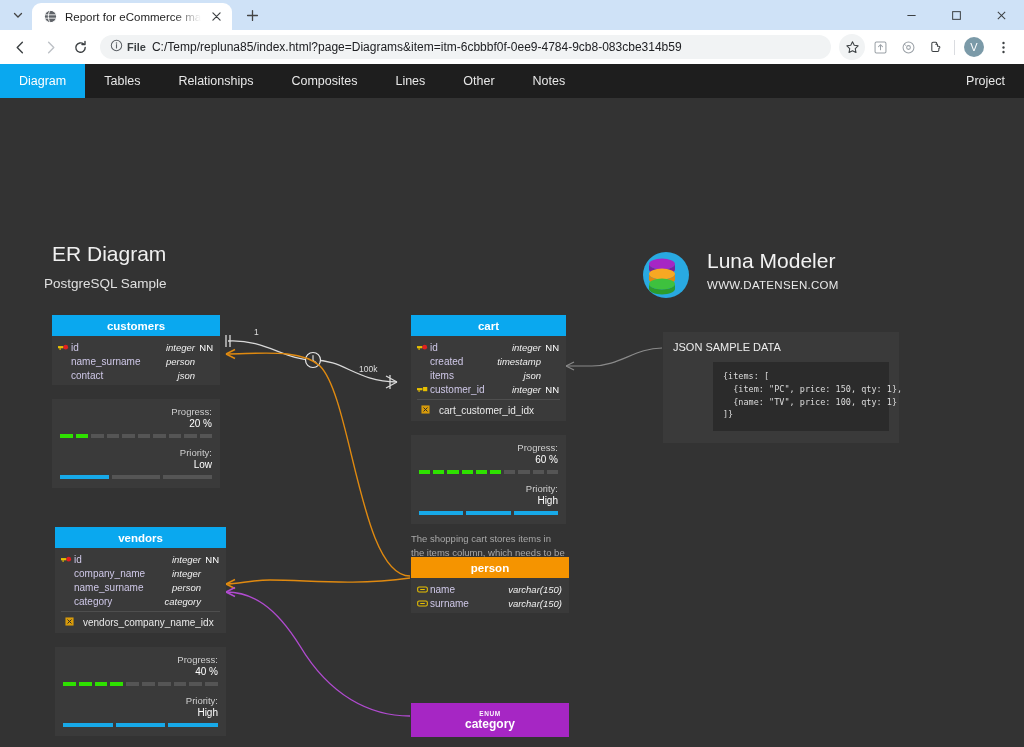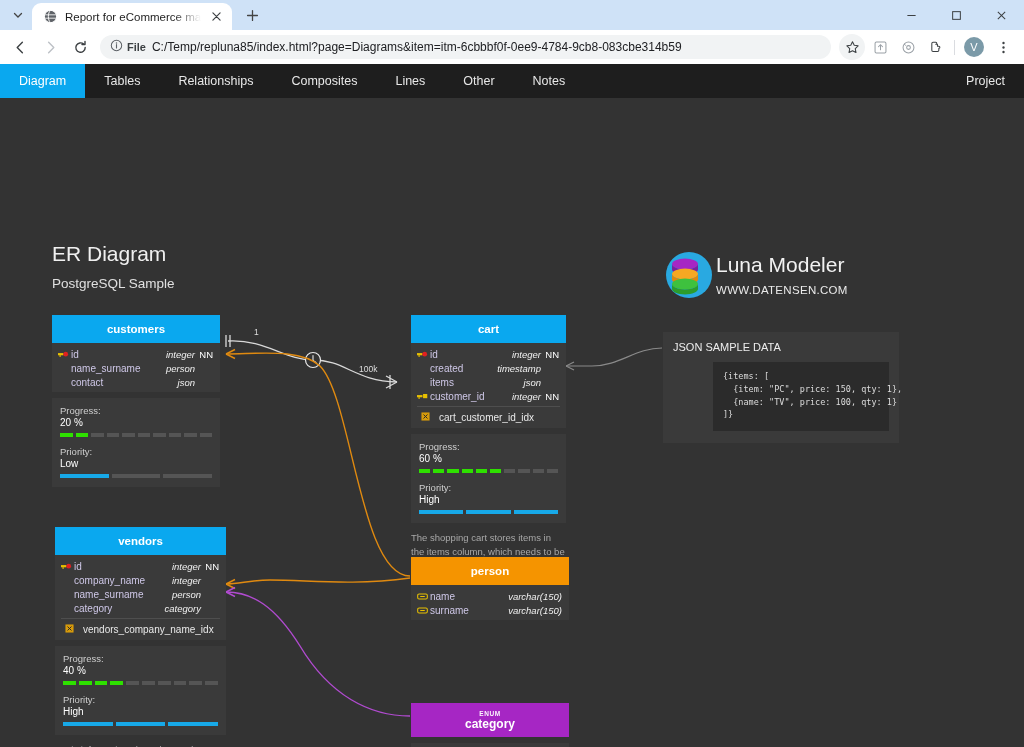--- a/index.html
+++ b/index.html
@@ -79,53 +79,53 @@
     display: flex; align-items: center; padding: 0 19px; font-size: 12.5px;
     color: #e8e8e8; cursor: pointer;
   }
   .appnav-item.active { background: #0aa8ef; color: #ffffff; }
   .appnav-spacer { flex: 1; }
 
   
   .canvas { position: relative; width: 1024px; height: 683px; background: #333333; overflow: hidden; }
 
   .page-title { position: absolute; left: 52px; top: 144px; font-size: 21px; color: #f0f0f0; font-weight: 400; }
-  .page-subtitle { position: absolute; left: 52px; top: 178px; font-size: 13.5px; color: #e0e0e0; }
-
-  
-  .brand { position: absolute; left: 664px; top: 152px; display: flex; align-items: center; gap: 2px; }
+  .page-subtitle { position: absolute; left: 44px; top: 178px; font-size: 13.5px; color: #e0e0e0; }
+
+  
+  .brand { position: absolute; left: 641px; top: 152px; display: flex; align-items: flex-start; gap: 16px; }
   .brand-logo { width: 50px; height: 50px; flex: 0 0 50px; }
   .brand-name { font-size: 21px; color: #f2f2f2; line-height: 1.05; }
   .brand-url { font-size: 11.5px; color: #eaeaea; letter-spacing: .3px; margin-top: 7px; }
 
   
   .entity { position: absolute; }
   .entity-head {
-    height: 28px; display: flex; align-items: center; justify-content: center;
+    height: 21px; display: flex; align-items: center; justify-content: center;
     font-size: 11.5px; font-weight: bold; color: #ffffff;
   }
   .entity-head.table { background: #0aa8ef; }
   .entity-head.composite { background: #f59400; }
   .entity-head.enum { background: #a626c4; height: 34px; flex-direction: column; justify-content: center; gap: 0; }
   .enum-kicker { font-size: 6.5px; letter-spacing: .6px; font-weight: bold; opacity: .95; }
   .enum-name { font-size: 12px; font-weight: bold; }
 
   .entity-body { background: #3a3a3a; padding: 4px 0 3px 0; }
   .attr { display: flex; align-items: center; height: 14px; padding: 0 7px 0 6px; font-size: 10px; }
   .attr-ico { width: 13px; flex: 0 0 13px; display: flex; align-items: center; }
   .attr-name { color: #cfc8e8; flex: 1; }
   .attr-type { color: #f0f0f0; font-style: italic; font-size: 9.5px; }
   .attr-nn { color: #ffffff; font-weight: normal; font-size: 9.5px; width: 18px; text-align: right; flex: 0 0 18px; }
   .attr-nn.blank { color: transparent; }
   .idx-sep { height: 1px; background: #4e4e4e; margin: 3px 6px 3px 6px; }
   .index-row { display: flex; align-items: center; height: 15px; padding: 0 7px 0 10px; font-size: 10px; gap: 9px; }
   .index-name { color: #e9e9e9; }
 
   
-  .metrics { background: #3a3a3a; margin-top: 6px; padding: 7px 8px 9px 8px; }
+  .metrics { background: #3a3a3a; margin-top: 14px; padding: 7px 8px 9px 8px; text-align: right; }
   .metric-label { font-size: 9.5px; color: #cfcfcf; }
   .metric-value { font-size: 10px; color: #ffffff; margin-top: 1px; }
   .segbar { display: flex; gap: 3px; margin-top: 5px; }
   .seg { height: 4px; flex: 1; background: #555555; }
   .seg.on-green { background: #2ee000; }
   .seg.on-blue { background: #17a9e8; }
   .metric-gap { height: 9px; }
 
   .note-text { font-size: 9.5px; color: #a8a8a8; line-height: 1.45; margin-top: 8px; }
 

